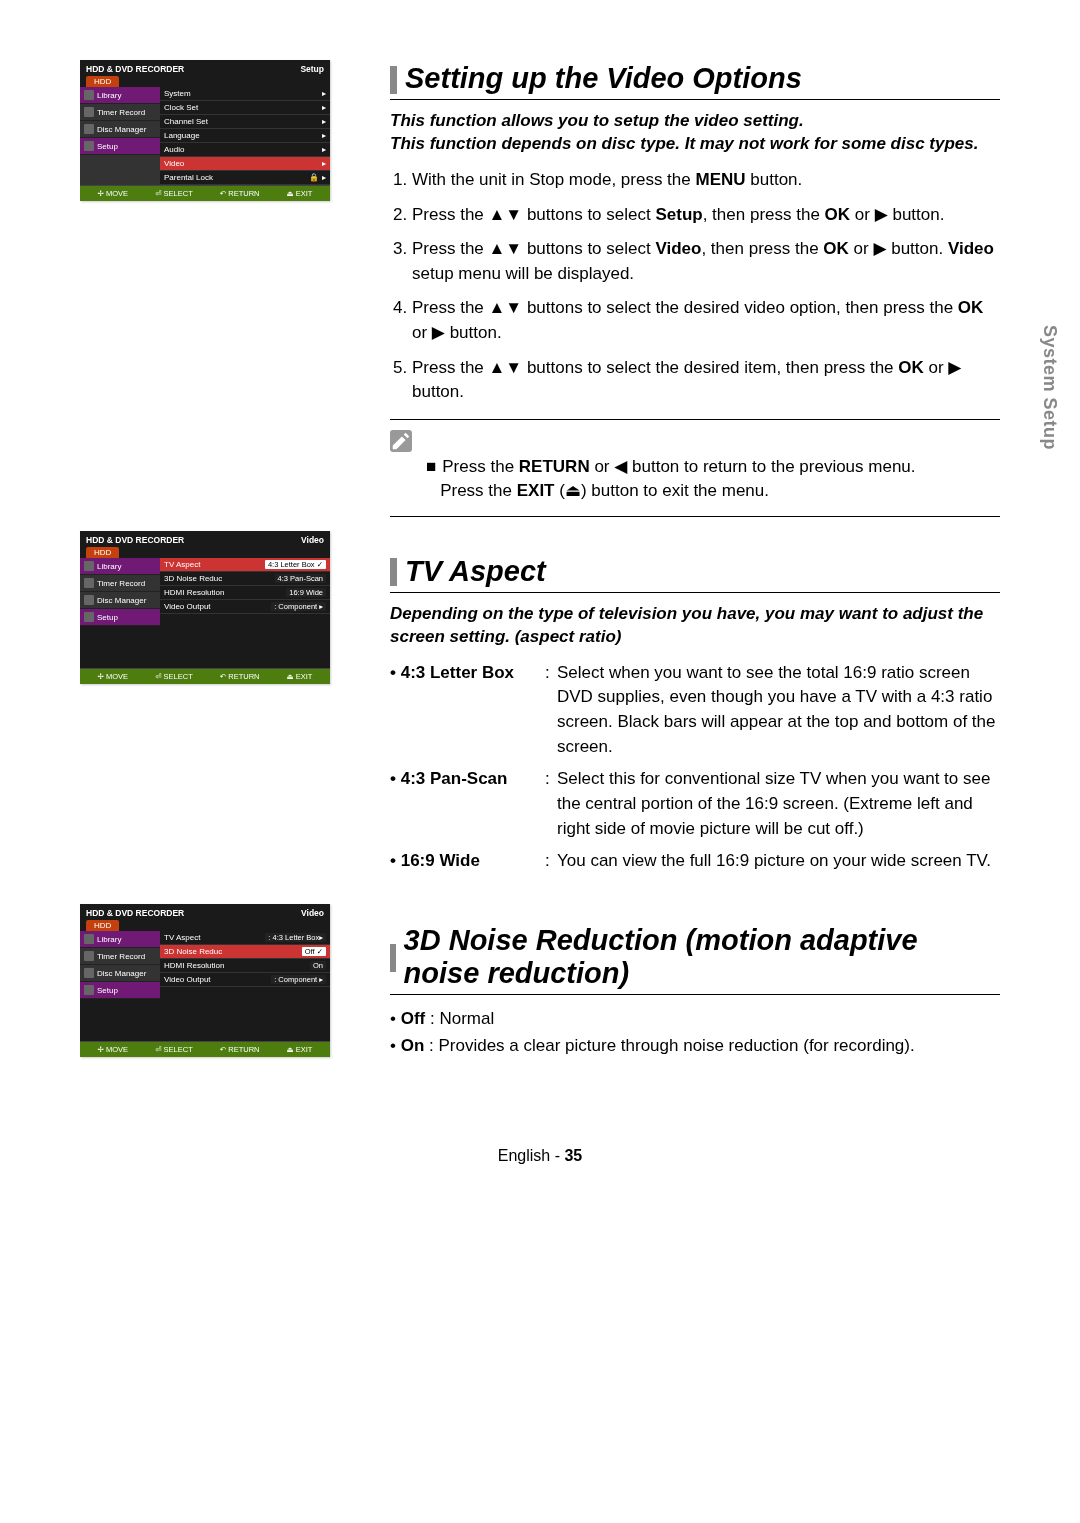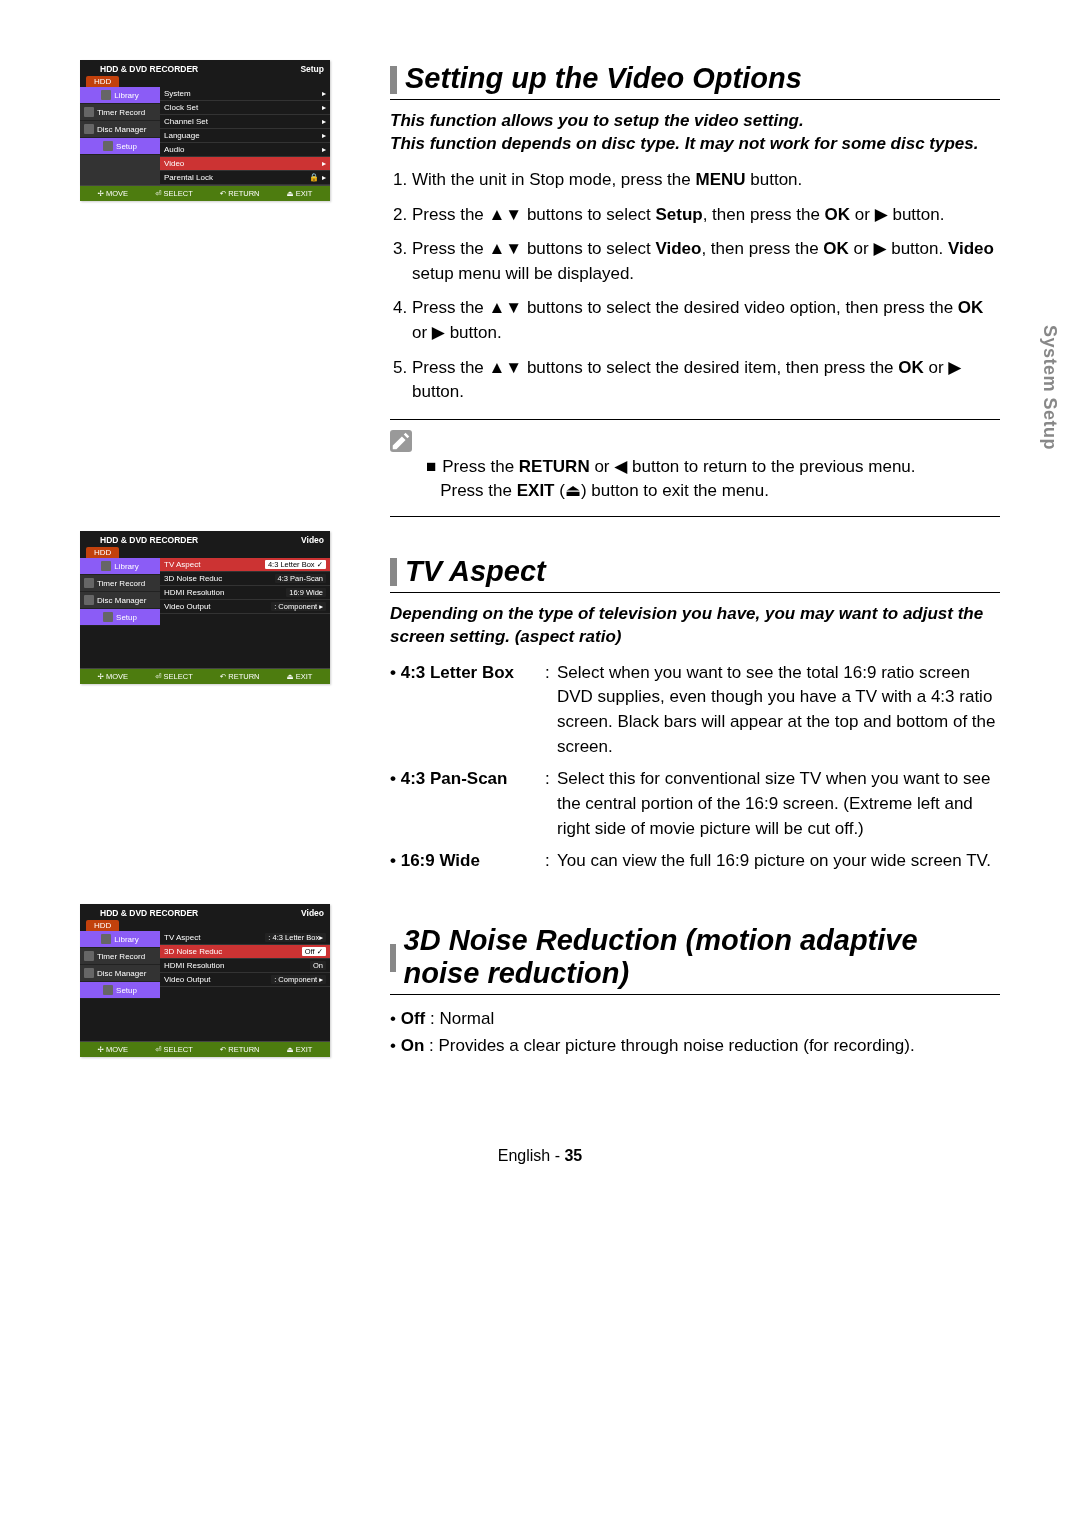--- a/index.html
+++ b/index.html
@@ -109,21 +109,21 @@
     width: 250px;
     background: #1a1a1a;
     color: #fff;
     font-size: 8.5px;
     margin-bottom: 30px;
     box-shadow: 1px 1px 2px rgba(0,0,0,0.2);
   }
   .osd .title-row {
     display: flex;
     justify-content: space-between;
-    padding: 4px 6px 2px 20px;
+    padding: 4px 6px 2px 6px;
     font-weight: bold;
   }
   .osd .hdd-tab {
     background: #c2410c;
     display: inline-block;
     padding: 1px 8px;
     margin-left: 6px;
     border-radius: 2px 2px 0 0;
     font-size: 8px;
   }
@@ -136,21 +136,21 @@
     background: #333;
     font-size: 8px;
   }
   .osd .nav-item {
     padding: 3px 4px;
     display: flex;
     align-items: center;
     gap: 3px;
     border-bottom: 1px solid #222;
   }
-  .osd .nav-item.active { background: #8b5cf6; justify-content: center; }
+  .osd .nav-item.active { background: #701a75; }
   .osd .nav-icon {
     width: 10px; height: 10px; background: #666; border-radius: 1px; flex-shrink:0;
   }
   .osd .menu {
     flex: 1;
     background: #1a1a1a;
     font-size: 8px;
   }
   .osd .menu-item {
     display: flex;

